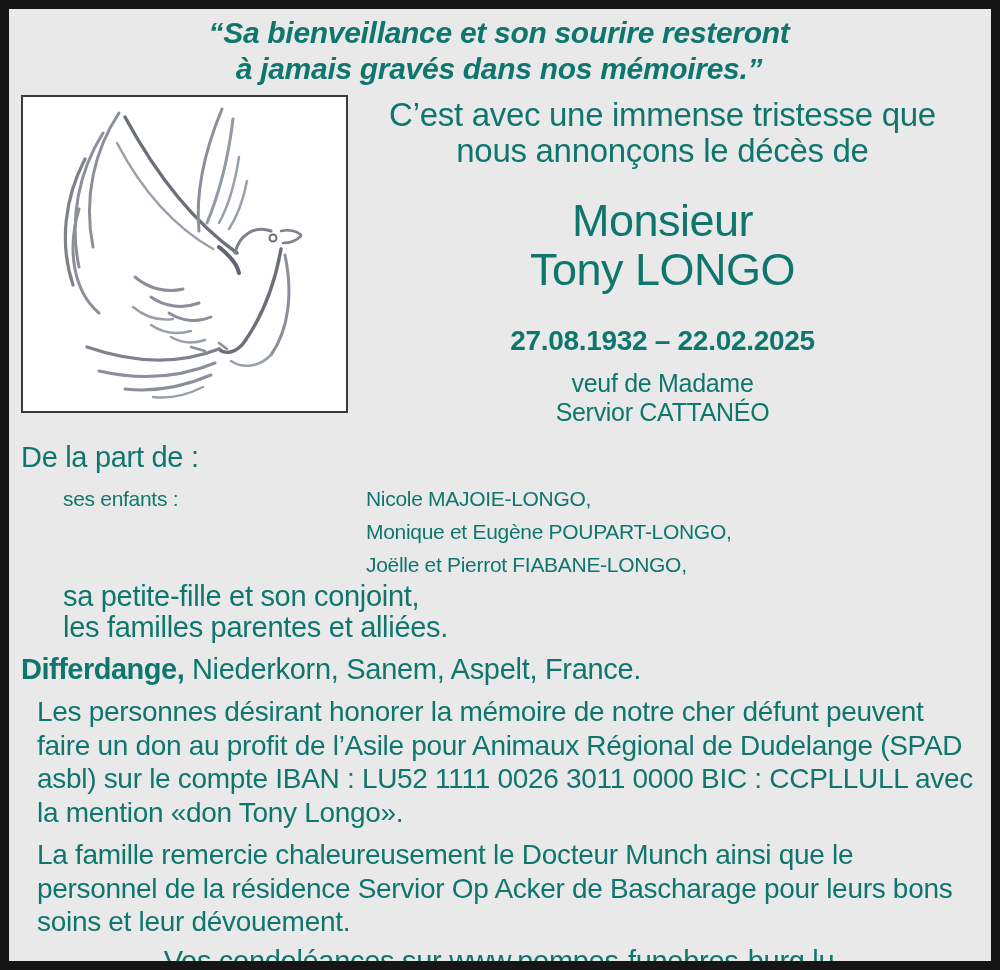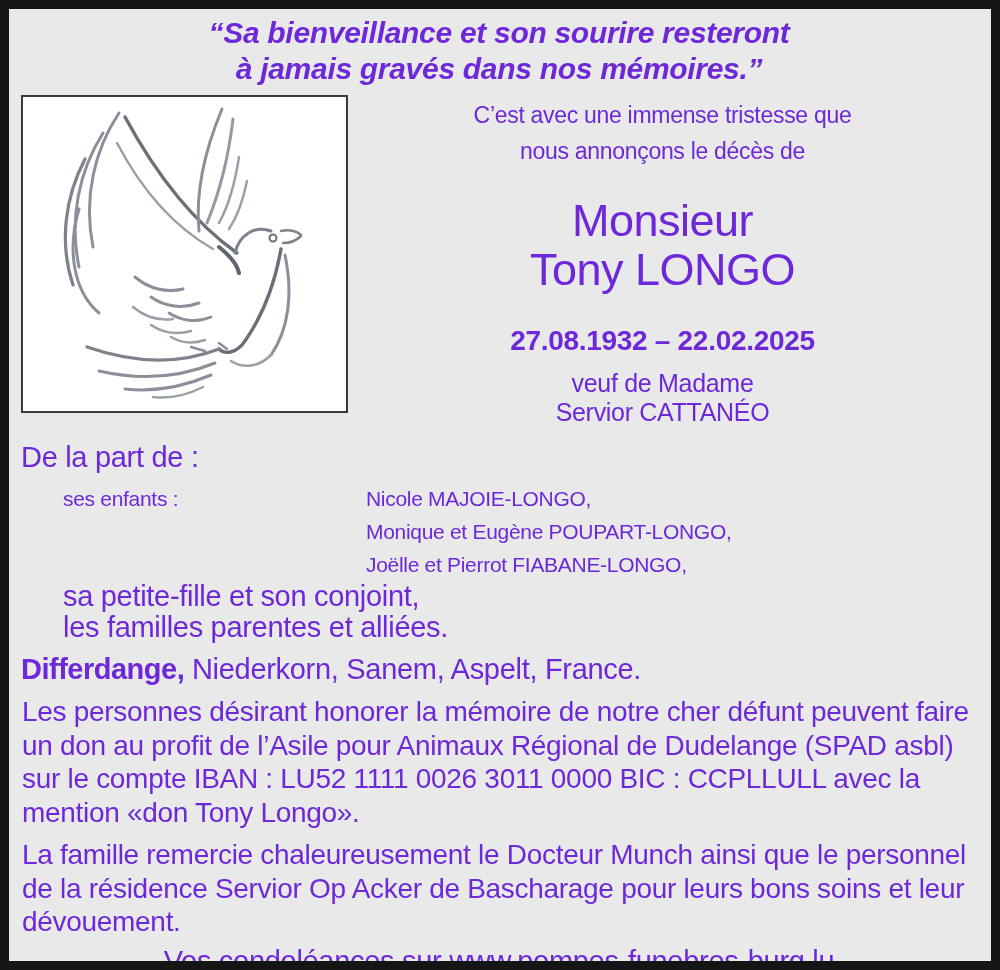--- a/index.html
+++ b/index.html
@@ -2,21 +2,21 @@
 <html lang="fr"><head>
 <meta charset="utf-8">
 <style>
   html,body{margin:0;padding:0;background:#101010;}
   .page{
     position:relative;
     width:1000px;height:970px;
     box-sizing:border-box;
     border:9px solid #151515;
     background:#e9e9ea;
-    color:#6d28d9;
+    color:#0f766e;
     font-family:"Liberation Sans", sans-serif;
     letter-spacing:-0.3px;
     overflow:hidden;
     padding:2px 14px 0 12px;
   }
   .quote{
     text-align:center;
     font-style:italic;
     font-weight:600;
     font-size:30px;
@@ -24,31 +24,31 @@
     padding-top:4px;
   }
   .top-row{display:flex;margin-top:8px;}
   .dove-box{
     width:323px;height:314px;
     flex:none;
     background:#ffffff;
     border:2px solid #3a3a3a;
   }
   .announce{flex:1;text-align:center;padding-top:2px;}
-  .intro{font-size:23px;line-height:36px;margin:0;}
+  .intro{font-size:33px;line-height:36px;margin:0;}
   .deceased{margin-top:27px;font-weight:400;font-size:45px;line-height:49px;letter-spacing:-0.5px;}
   .dates{margin-top:31px;font-size:28px;font-weight:600;}
   .widower{margin-top:12px;font-size:25px;line-height:29px;}
   .from-label{font-size:29px;margin-top:14px;}
   .children-row{display:flex;margin-left:42px;margin-top:8px;font-size:21px;line-height:33px;}
   .children-label{width:303px;flex:none;}
   .relatives{margin-left:42px;font-size:29px;line-height:31px;}
   .places{margin:10px 0 0 0;font-size:29px;}
   .places b{letter-spacing:-0.5px;}
-  .para{margin:9px 0 0 1px;font-size:28px;line-height:33.5px;}
+  .para{margin:9px 0 0 16px;font-size:28px;line-height:33.5px;}
   .condolences{margin:6px 0 0 0;text-align:center;font-size:29px;}
   svg{display:block;}
 </style>
 </head>
 <body>
 
 <div class="page">
 
   <div class="quote">
     <div>“Sa bienveillance et son sourire resteront</div>

